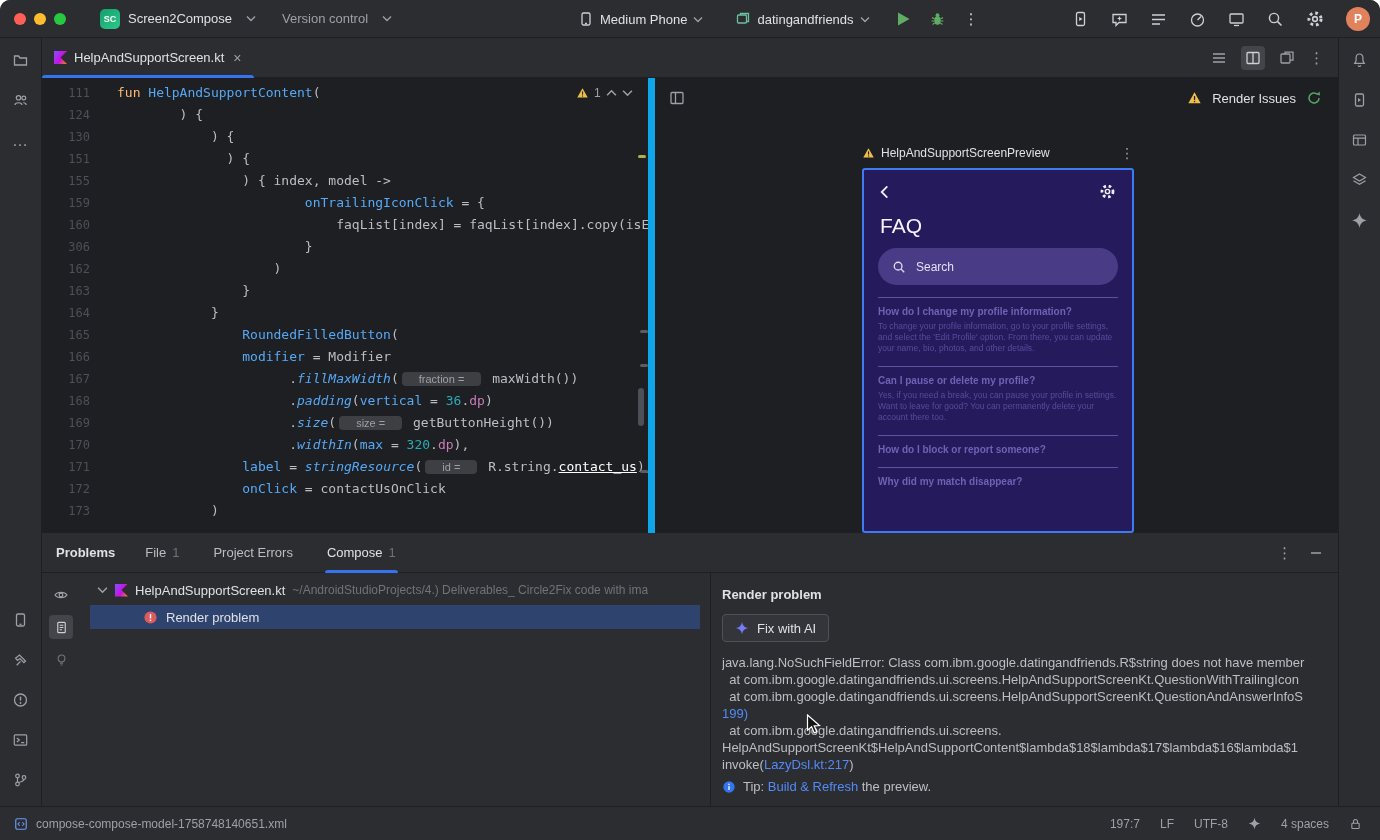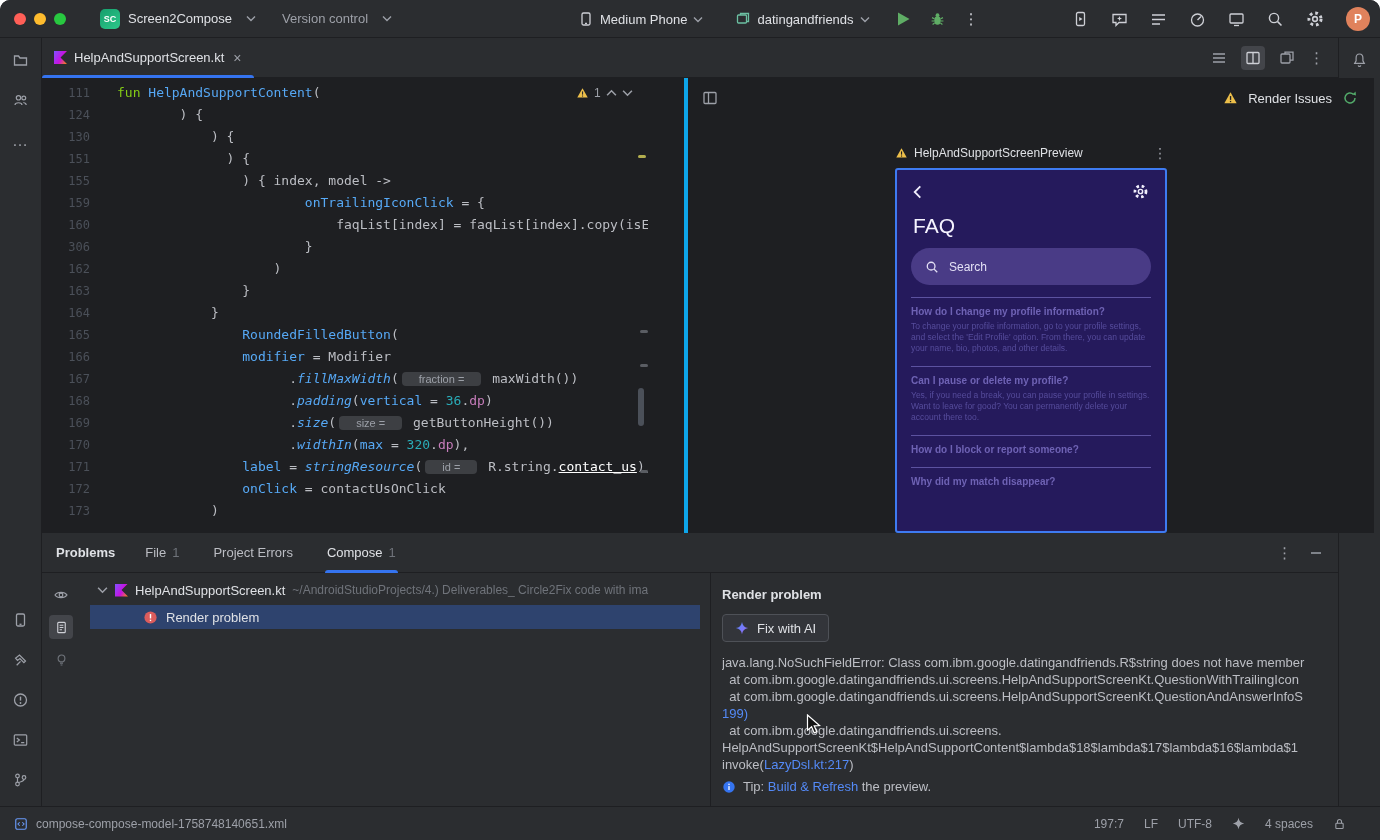--- a/index.html
+++ b/index.html
@@ -35,34 +35,34 @@
   .tabbar-right{margin-left:auto;display:flex;align-items:center;gap:14px;padding-right:14px}
   .tbtn{width:24px;height:24px;display:flex;align-items:center;justify-content:center;border-radius:4px}
   .tbtn.active{background:#43454a}
 
   
   #editor{position:absolute;left:42px;top:78px;width:606px;height:455px;background:#1e1f22;overflow:hidden;padding-top:4px;font-family:"DejaVu Sans Mono",monospace}
   .code-line{height:22px;line-height:22px;white-space:pre;font-size:13px}
   .line-num{display:inline-block;width:28px;margin-left:20px;text-align:right;color:#4b5059;font-size:12px}
   .line-text{margin-left:27px;white-space:pre}
   .tk-pl{color:#bcbec4}
-  .tk-kw{color:#84cc16}
+  .tk-kw{color:#fdba74}
   .tk-fn{color:#56a8f5}
   .tk-ext{color:#56a8f5;font-style:italic}
   .tk-arg{color:#57aaf7}
   .tk-num{color:#2aacb8}
   .tk-prop{color:#c77dbb}
   .tk-res{color:#ffffff;text-decoration:underline}
   .tk-hint{background:#3d3f43;color:#9ca0a8;border-radius:4px;padding:1px 17px;font-size:11px;font-family:"Liberation Sans",sans-serif;margin:0 3px}
   #inspection{position:absolute;left:576px;top:86px;display:flex;align-items:center;gap:5px;color:#9da0a8;font-size:12px;z-index:3}
   .scrollmark{position:absolute;width:8px;height:3px;border-radius:2px;z-index:2}
   #vscroll{position:absolute;left:638px;top:388px;width:6px;height:38px;background:#4b5059;border-radius:3px;z-index:2}
 
   
-  #preview{position:absolute;left:684px;top:78px;width:690px;height:455px;background:#1e1f22;border-left:4px solid #0ea5e9}
+  #preview{position:absolute;left:648px;top:78px;width:690px;height:455px;background:#1e1f22;border-left:7px solid #0ea5e9}
   .pv-toolbar{height:40px;display:flex;align-items:center;padding:0 16px 0 14px}
   .pv-toolbar .right{margin-left:auto;display:flex;align-items:center;gap:10px;color:#dfe1e5}
   .pv-card-header{position:absolute;left:207px;top:67px;width:272px;display:flex;align-items:center;gap:6px;color:#dfe1e5;font-size:12px}
   .phone{position:absolute;left:207px;top:90px;width:272px;height:365px;background:#251a5c;border:2px solid #3e7bf2;border-radius:3px;overflow:hidden;color:#eceafd}
   .phone-top{display:flex;align-items:center;justify-content:space-between;padding:13px 16px 0 16px}
   .phone-title{font-size:21px;font-weight:500;color:#f5f3ff;padding:14px 16px 10px 16px}
   .searchpill{margin:0 14px;height:37px;border-radius:19px;background:#493b86;display:flex;align-items:center;gap:10px;padding:0 14px;color:#e3e0f5;font-size:12px}
   .faq-list{padding:0 14px;margin-top:8px}
   .faq-div{border-top:1px solid rgba(130,120,205,.6);margin:12px 0 8px}
   .faq-q{font-size:10px;font-weight:bold;color:#6e62b4;margin-bottom:4px}
@@ -89,21 +89,21 @@
   .pdetails{position:absolute;left:680px;top:0;width:612px;height:233px;overflow:hidden;padding-top:14px}
   .pd-head{font-weight:bold;color:#dfe1e5;margin-bottom:12px}
   .fixbtn{display:inline-flex;align-items:center;gap:8px;height:28px;padding:0 12px;border:1px solid #4e5157;border-radius:4px;background:#33353a;color:#dfe1e5;margin-bottom:12px}
   .stack-line{white-space:pre;overflow:hidden;font-size:13px;line-height:17px;color:#bcbec4}
   .st-link{color:#548af7;cursor:pointer}
   .tipline{display:flex;align-items:center;gap:7px;margin-top:6px;color:#bcbec4}
 
   
   #statusbar{position:absolute;left:0;top:806px;width:1380px;height:34px;background:#2b2d30;border-top:1px solid #1e1f22;display:flex;align-items:center;color:#9da0a8;font-size:12px}
   .sb-left{display:flex;align-items:center;gap:8px;padding-left:14px}
-  .sb-right{margin-left:auto;display:flex;align-items:center;gap:20px;padding-right:34px}
+  .sb-right{margin-left:auto;display:flex;align-items:center;gap:20px;padding-right:18px}
 
   #cursor{position:absolute;left:806px;top:714px;z-index:50}
 </style>
 </head>
 <body>
 
 <div id="app">
 
   <div id="titlebar">
     <div class="traffic">

